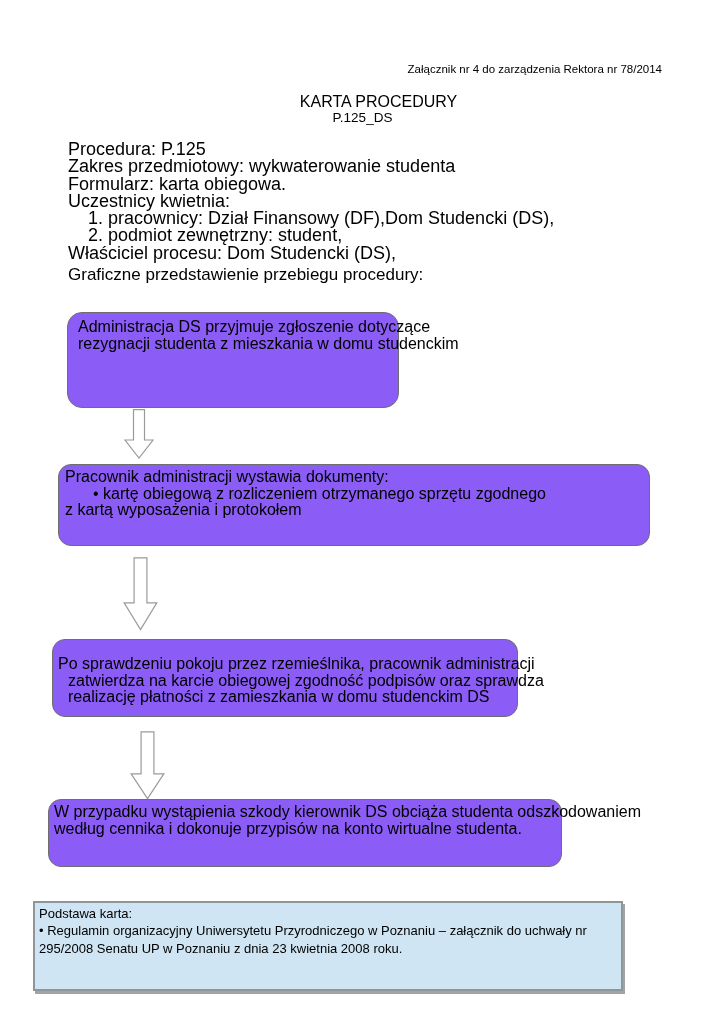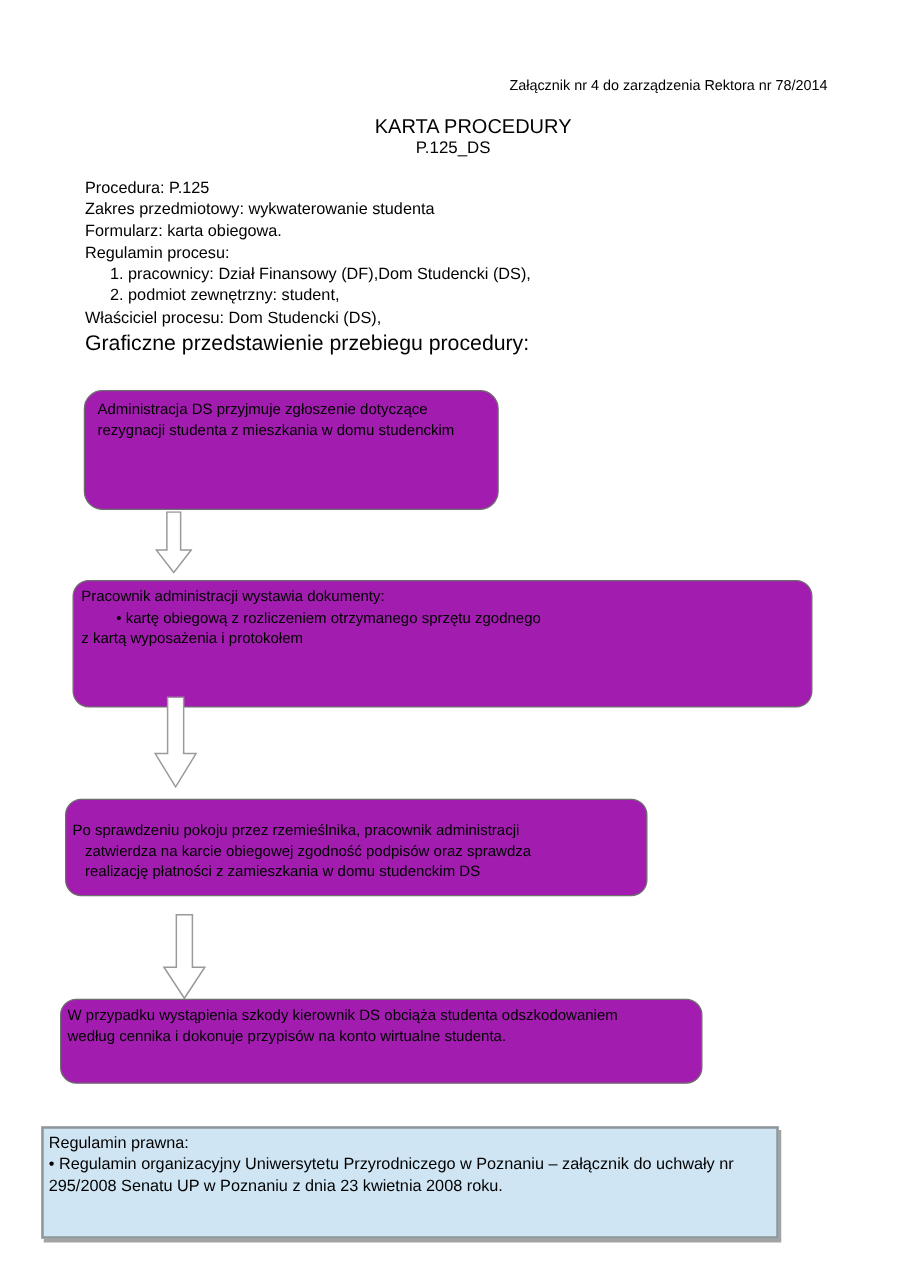--- a/index.html
+++ b/index.html
@@ -37,44 +37,44 @@
     left: 0;
     width: 100%;
     text-align: center;
     font-size: 13.5px;
     line-height: 16px;
   }
   .info-block {
     position: absolute;
     left: 68px;
     top: 141px;
-    font-size: 13px;
+    font-size: 18px;
     line-height: 17.3px;
     white-space: nowrap;
   }
   .info-line.indented { padding-left: 20px; }
   .graphic-caption {
     position: absolute;
     left: 68px;
     top: 266px;
     font-size: 17px;
     line-height: 17px;
     white-space: nowrap;
   }
   .flow-box {
     position: absolute;
     border: 1px solid #6e6e6e;
     border-radius: 13px;
-    background: #a21caf;
-    font-size: 12px;
+    background: #8b5cf6;
+    font-size: 16px;
     line-height: 16.5px;
   }
   .flow-box .bl { white-space: nowrap; }
   #box1 { left: 67px; top: 312px; width: 332px; height: 96px; padding: 6px 10px; border-radius: 15px; }
-  #box2 { left: 58px; top: 464px; width: 592px; height: 102px; padding: 4px 6px; }
+  #box2 { left: 58px; top: 464px; width: 592px; height: 82px; padding: 4px 6px; }
   #box2 .bullet-line { padding-left: 28px; }
   #box3 { left: 52px; top: 639px; width: 466px; height: 78px; padding: 16px 5px; }
   #box3 .indent-line { padding-left: 10px; }
   #box4 { left: 48px; top: 799px; width: 514px; height: 68px; padding: 4px 5px; }
   .flow-arrow { position: absolute; }
   #arrow1 { left: 124px; top: 409px; width: 30px; height: 50px; }
   #arrow2 { left: 123px; top: 557px; width: 35px; height: 74px; }
   #arrow3 { left: 130px; top: 731px; width: 35px; height: 69px; }
   .flow-arrow svg { display: block; width: 100%; height: 100%; }
   .flow-arrow path {
@@ -106,21 +106,21 @@
   <div class="attachment-note">Załącznik nr 4 do zarządzenia Rektora nr 78/2014</div>
 
   <div class="doc-title">KARTA PROCEDURY</div>
 
   <div class="doc-subtitle">P.125_DS</div>
 
   <div class="info-block">
     <div class="info-line">Procedura: P.125</div>
     <div class="info-line">Zakres przedmiotowy: wykwaterowanie studenta</div>
     <div class="info-line">Formularz: karta obiegowa.</div>
-    <div class="info-line">Regulamin procesu:</div>
+    <div class="info-line">Uczestnicy kwietnia:</div>
     <div class="info-line indented">1. pracownicy: Dział Finansowy (DF),Dom Studencki (DS),</div>
     <div class="info-line indented">2. podmiot zewnętrzny: student,</div>
     <div class="info-line">Właściciel procesu: Dom Studencki (DS),</div>
   </div>
 
   <div class="graphic-caption">Graficzne przedstawienie przebiegu procedury:</div>
 
   <div class="flow-box" id="box1" style="border-color: rgb(110, 110, 110);">
     <div class="bl">Administracja DS przyjmuje zgłoszenie dotyczące</div>
     <div class="bl">rezygnacji studenta z mieszkania w domu studenckim</div>
@@ -155,18 +155,18 @@
       <path d="M 9.5 0.6 L 20.5 0.6 L 20.5 31 L 29 31 L 15 49 L 1 31 L 9.5 31 Z" style="stroke: rgb(154, 154, 154);"></path>
     </svg>
   </div>
 
   <div class="flow-box" id="box4" style="border-color: rgb(110, 110, 110);">
     <div class="bl">W przypadku wystąpienia szkody kierownik DS obciąża studenta odszkodowaniem</div>
     <div class="bl">według cennika i dokonuje przypisów na konto wirtualne studenta.</div>
   </div>
 
   <div class="legal-box" style="background-color: rgb(207, 229, 243); border-color: rgb(143, 150, 153);">
-    <div class="bl">Regulamin prawna:</div>
+    <div class="bl">Podstawa karta:</div>
     <div class="bl"> • Regulamin organizacyjny Uniwersytetu Przyrodniczego w Poznaniu – załącznik do uchwały nr</div>
     <div class="bl">295/2008 Senatu UP w Poznaniu z dnia 23 kwietnia 2008 roku.</div>
   </div>
 
 </div>
 
 </body></html>

